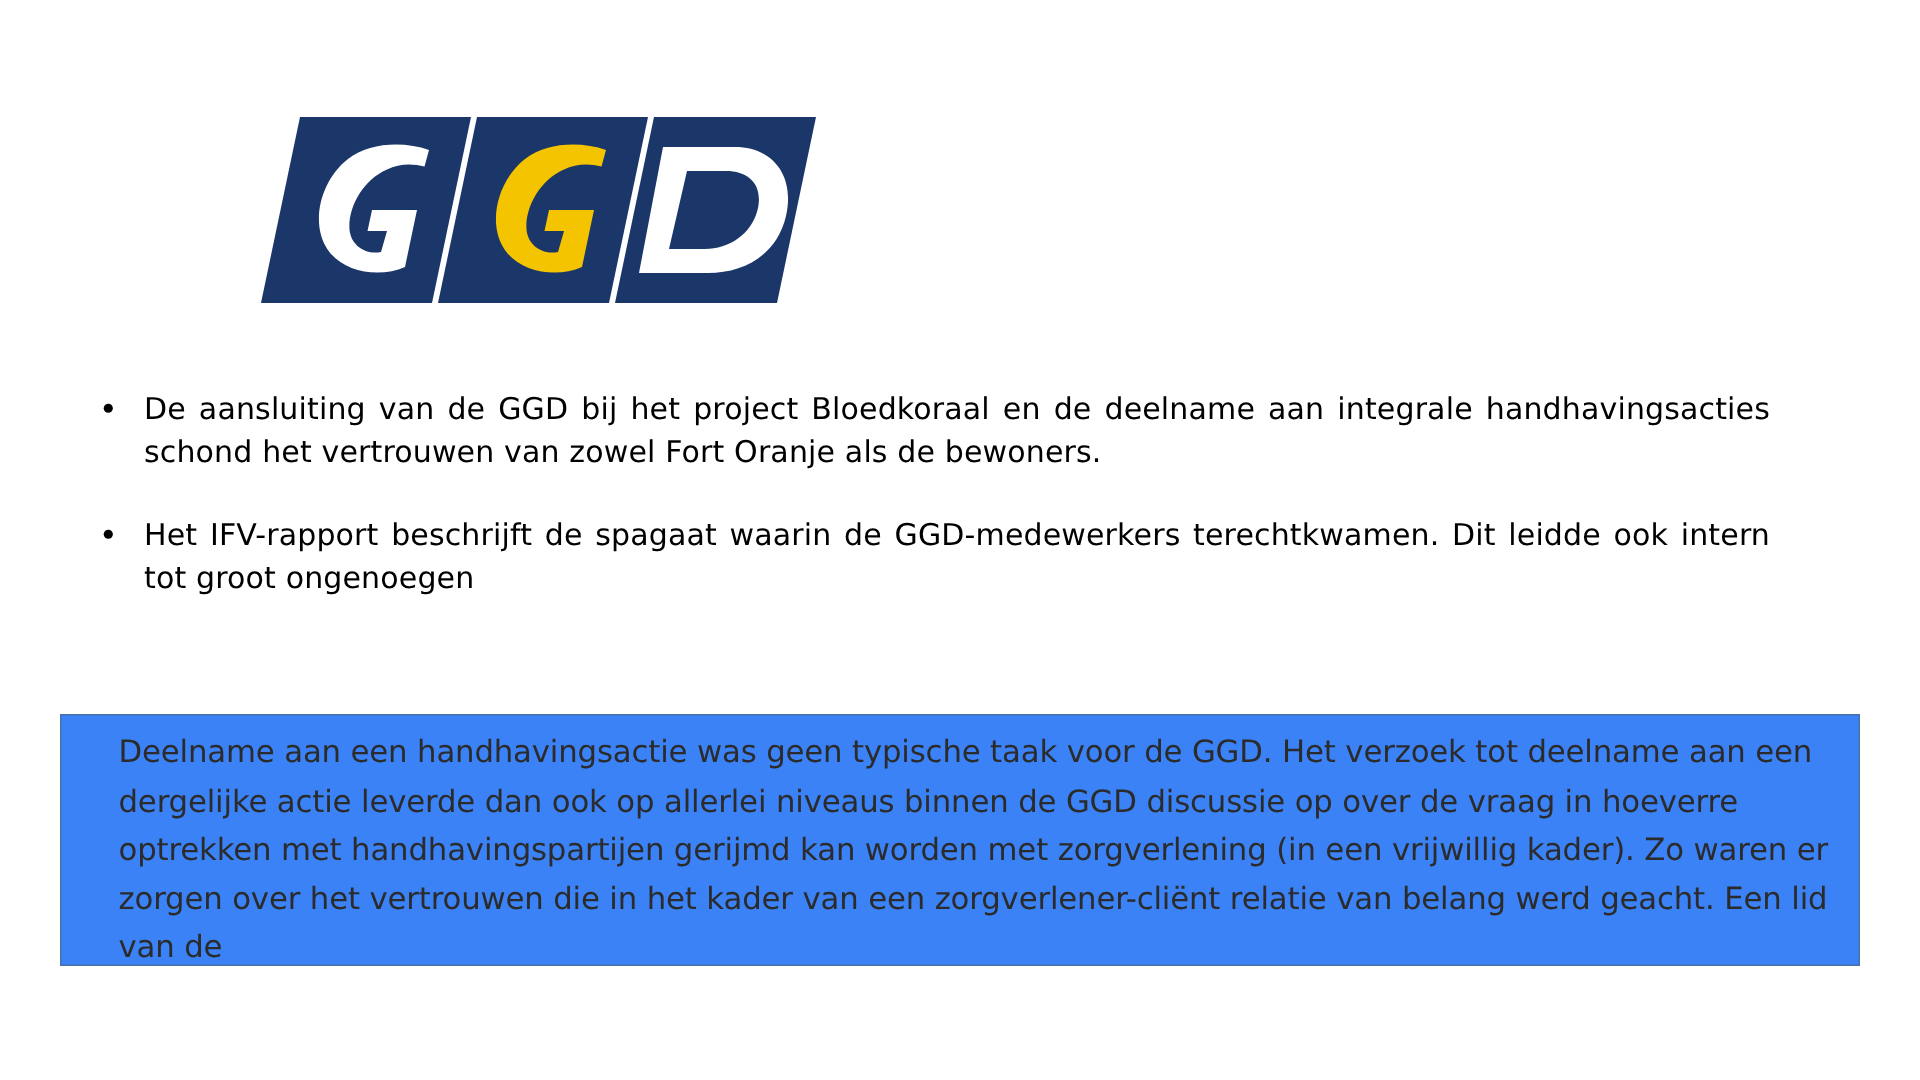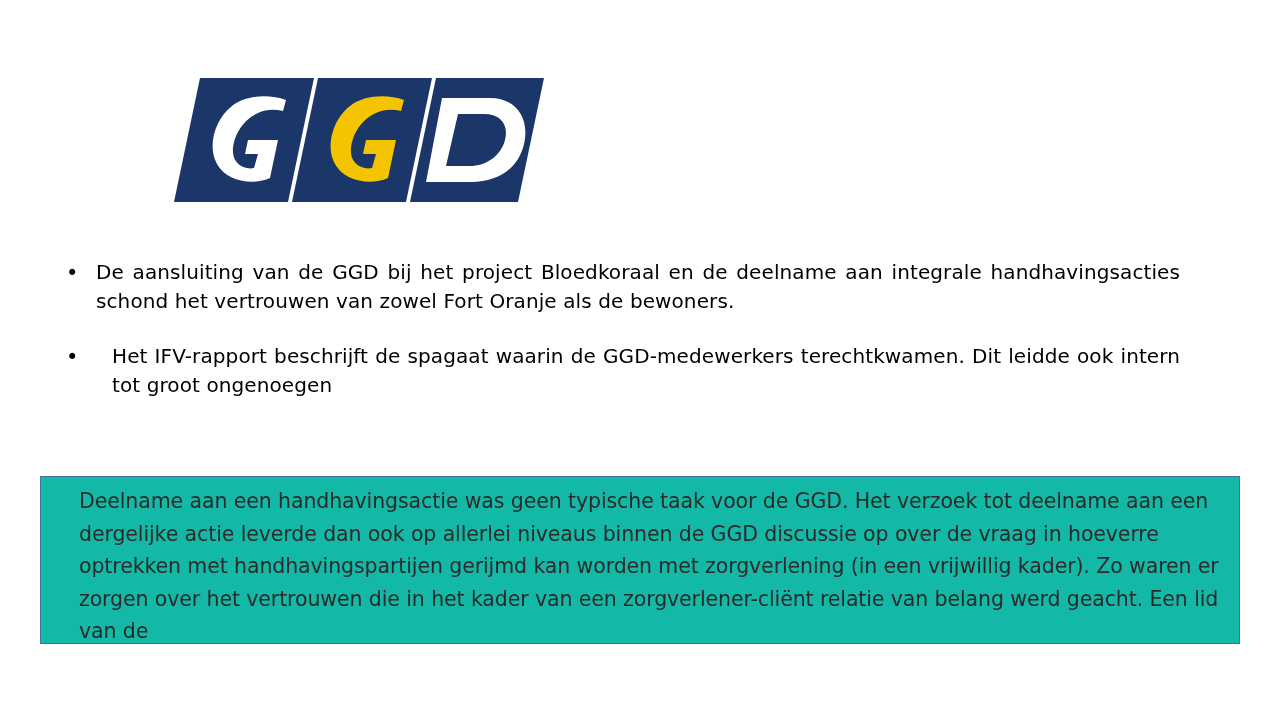--- a/index.html
+++ b/index.html
@@ -58,32 +58,31 @@
   .bullet-text {
     flex: 1 1 auto;
     font-size: 20px;
     line-height: 29px;
     text-align: justify;
     color: #000;
     letter-spacing: 0.1px;
   }
   .bullet-text.no-justify {
     text-align: justify;
-    margin-left: 16px;
   }
 
   
   .quote-box {
     position: absolute;
     left: 40px;
     top: 476px;
     width: 1200px;
     height: 168px;
     border: 1px solid #4472a8;
-    background: #14b8a6;
+    background: #3b82f6;
     box-sizing: border-box;
     overflow: hidden;
   }
   .quote-text {
     padding: 8px 14px 0 38px;
     font-size: 20.5px;
     line-height: 32.5px;
     color: #2b2b2b;
     font-family: "DejaVu Sans", "Liberation Sans", sans-serif;
     text-align: left;

